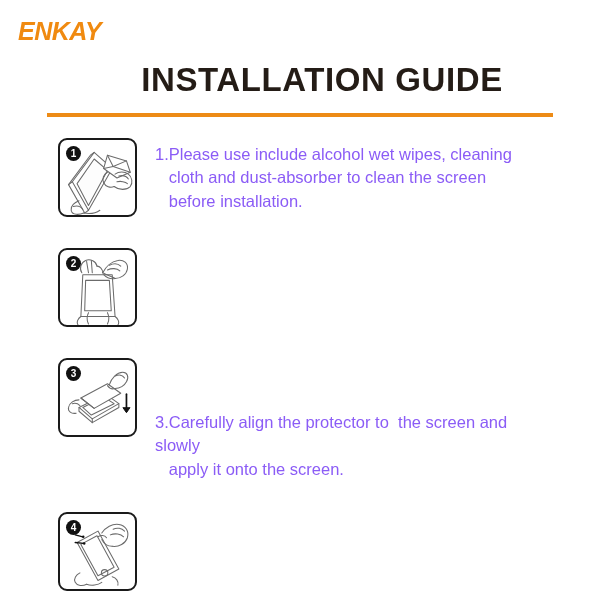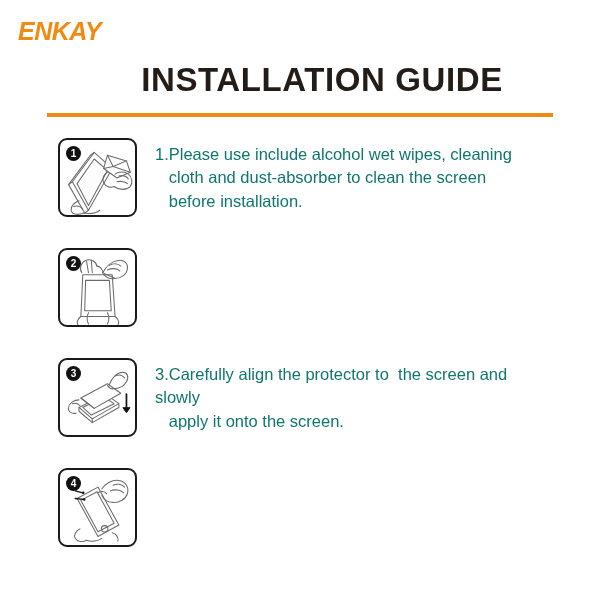--- a/index.html
+++ b/index.html
@@ -107,32 +107,32 @@
     z-index: 3;
   }
   .step-text {
     flex: 1 1 auto;
     padding-left: 18px;
     padding-top: 5px;
     padding-right: 52px;
     font-family: "Liberation Sans", sans-serif;
     font-size: 16.5px;
     line-height: 1.42;
-    color: #0f766e;
+    color: #8b5cf6;
     white-space: pre-wrap;
     box-sizing: border-box;
   }
 
   
   #step-1 { margin-bottom: 31px; }
   #step-2 { margin-bottom: 31px; }
   #step-3 { margin-bottom: 31px; }
   #step-4 { margin-bottom: 0; }
   #step-2 .step-text { padding-top: 16px; }
-  #step-3 .step-text { padding-top: 5px; }
+  #step-3 .step-text { padding-top: 5px; margin-top: 48px; }
   #step-4 .step-text { padding-top: 5px; }
 </style>
 </head>
 <body>
 
 <div id="page">
 
   <div id="brand" style="color: rgb(240, 138, 16);">ENKAY</div>
 
   <div id="title" style="color: rgb(36, 28, 22); margin-left: 48px;">INSTALLATION GUIDE</div>

